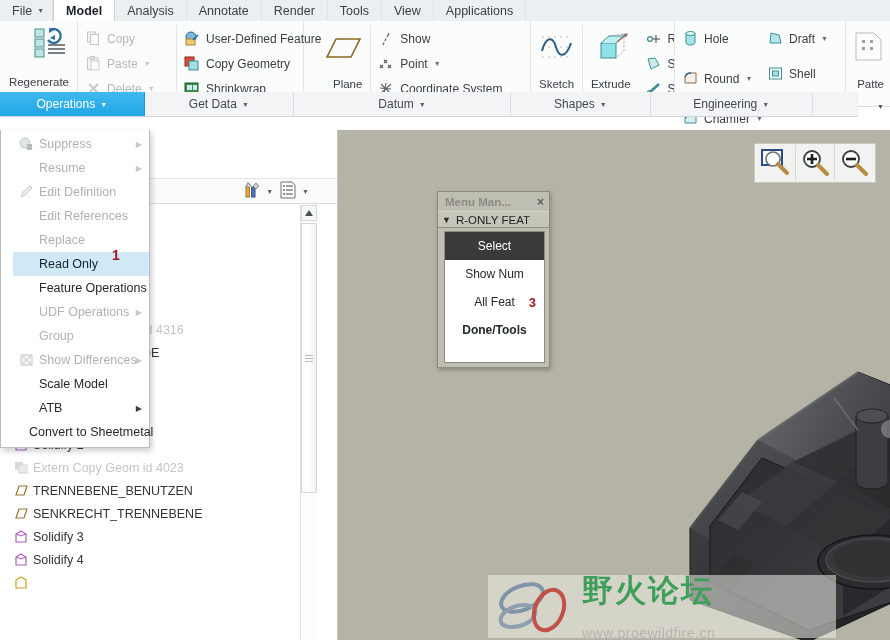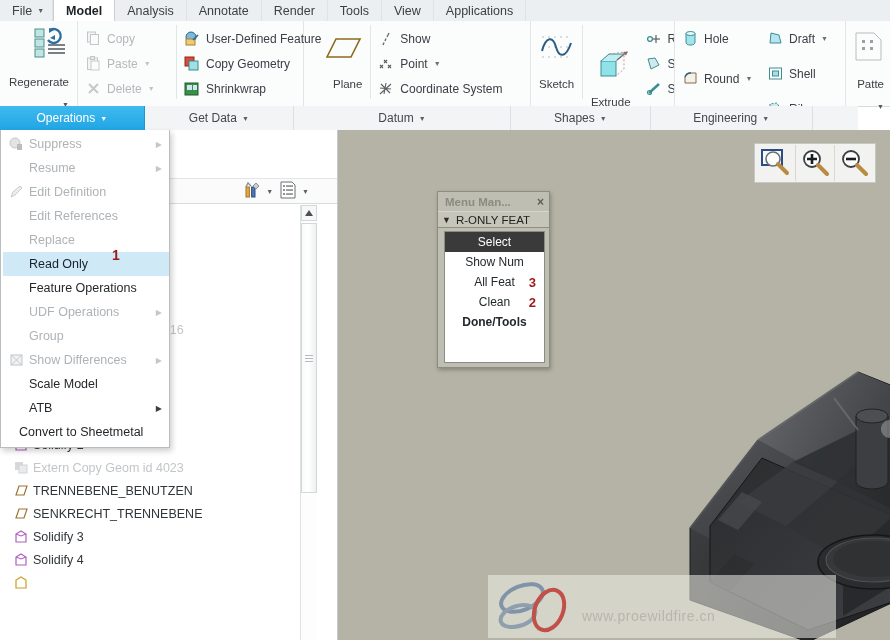--- a/index.html
+++ b/index.html
@@ -30,21 +30,21 @@
   .bigbtn .bcaret{font-size:7px;color:#55595d;line-height:8px;margin-top:1px;}
   .stackcol{display:flex;flex-direction:column;justify-content:flex-start;padding-top:5px;}
   .srow{display:flex;align-items:center;height:25px;padding:0 6px;white-space:nowrap;}
   .srow .sico{width:18px;height:18px;margin-right:5px;display:flex;align-items:center;
     justify-content:center;flex:0 0 18px;}
   .srow .slab{font-size:12px;color:#3a4046;}
   .srow.dis .slab{color:#b3b8bc;}
   .srow .scaret{font-size:7px;color:#6a6f73;margin-left:6px;}
   .srow.dis .scaret{color:#c0c4c8;}
   
-  #grouptitles{position:absolute;left:0;top:106px;width:858px;height:24px;
+  #grouptitles{position:absolute;left:0;top:92px;width:858px;height:24px;
     background:#f2f4f5;border-bottom:1px solid #cfd4d8;display:flex;}
   .gt{display:flex;align-items:center;justify-content:center;height:24px;font-size:12px;
     color:#42484e;border-right:1px solid #dcdfe2;box-sizing:border-box;white-space:nowrap;}
   .gt .gcaret{font-size:7px;margin-left:5px;color:#5a5f63;}
   .gt.sel{background:linear-gradient(180deg,#3fbaef 0%,#21a5e4 100%);color:#ffffff;
     border-right:1px solid #1f97d2;}
   .gt.sel .gcaret{color:#ffffff;}
   
   #leftpanel{position:absolute;left:0;top:130px;width:338px;height:510px;background:#ffffff;
     border-right:1px solid #c6cace;box-sizing:border-box;overflow:hidden;}
@@ -84,23 +84,23 @@
   #model{position:absolute;left:0;top:0;width:552px;height:510px;}
   
   #watermark{position:absolute;left:150px;top:445px;width:348px;height:63px;
     background:rgba(238,238,232,0.55);display:flex;align-items:center;}
   #wm-logo{width:92px;height:58px;flex:0 0 92px;}
   #wm-txt{display:flex;flex-direction:column;justify-content:center;margin-left:2px;}
   #wm-cn{font-size:31px;font-weight:bold;color:#3f9e5a;letter-spacing:2px;line-height:34px;
     font-family:"DejaVu Sans",sans-serif;}
   #wm-url{font-size:14px;color:#b9b4ae;letter-spacing:0.5px;margin-top:18px;}
   
-  #opsmenu{position:absolute;left:0;top:130px;width:170px;background:#ffffff;
+  #opsmenu{position:absolute;left:0;top:130px;width:150px;background:#ffffff;
     border:1px solid #b9bdc0;border-top:none;box-shadow:2px 3px 6px rgba(0,0,0,0.20);
-    box-sizing:border-box;padding:2px 0 3px 2px;}
+    box-sizing:border-box;padding:2px 0 3px 12px;}
   .mrow{height:24px;display:flex;align-items:center;padding:0 4px 0 6px;box-sizing:border-box;
     position:relative;white-space:nowrap;}
   .mrow .mico{width:20px;flex:0 0 20px;height:16px;display:flex;align-items:center;}
   .mrow .mlab{font-size:12.5px;color:#23282c;}
   .mrow.dis .mlab{color:#aeb3b7;}
   .mrow .marw{position:absolute;right:7px;font-size:8px;color:#8d9297;}
   .mrow.dis .marw{color:#c3c7ca;}
   .mrow.hl{background:#cfe9f7;}
   .mrow.hl .mlab{color:#16222b;}
   
@@ -110,21 +110,21 @@
   #mm-title{height:19px;display:flex;align-items:center;justify-content:space-between;
     padding:0 5px 0 7px;box-sizing:border-box;}
   #mm-title .t{font-size:11.5px;color:#8c8b82;font-weight:bold;}
   #mm-title .x{font-size:12px;color:#5e5d56;font-weight:bold;cursor:pointer;}
   #mm-sub{height:17px;display:flex;align-items:center;padding-left:4px;box-sizing:border-box;
     background:#c6c5ba;border-top:1px solid #d7d6cc;border-bottom:1px solid #8f8e85;}
   #mm-sub .arw{font-size:9px;color:#2d2c28;margin-right:5px;}
   #mm-sub .st{font-size:11.5px;color:#23221e;}
   #mm-body{margin:3px 4px 4px 6px;background:#ffffff;border:1px solid #8d8c82;
     height:132px;box-sizing:border-box;}
-  .mmi{height:20px;display:flex;align-items:center;justify-content:center;position:relative;
+  .mmi{height:28px;display:flex;align-items:center;justify-content:center;position:relative;
     font-size:12px;color:#23282c;}
   .mmi.sel{background:#3a3a3a;color:#ffffff;}
   .mmi.bold{font-weight:bold;}
   .mmnum{position:absolute;right:8px;font-size:13px;font-weight:bold;color:#9c1717;}
   .callout{font-size:14px;font-weight:bold;color:#9c1717;}
   #callout1{position:absolute;left:112px;top:247px;}
 </style>
 </head>
 <body>
 
@@ -305,21 +305,21 @@
               <circle cx="15" cy="23" r="0.9"></circle>
             <circle cx="21" cy="23" r="0.9"></circle>
               <circle cx="27" cy="23" r="0.9"></circle>
           </g>
           <path d="M2 17 C6 2, 13 2, 16 13 C19 24, 26 24, 31 9" fill="none" stroke="#2e5d82" stroke-width="2"></path>
         </svg>
       </div>
       <div class="blab">Sketch</div>
     </div>
     <div style="width:1px;height:74px;background:#e2e6e9;margin-top:4px;"></div>
-    <div class="bigbtn" style="width:46px;padding-top:28px;">
+    <div class="bigbtn" style="width:46px;padding-top:10px;">
       <div class="bico" style="height:34px;">
         <svg width="32" height="30" viewBox="0 0 32 30">
           <rect x="2" y="10" width="15" height="15" fill="#8fe2e8" stroke="#3e8d94"></rect>
           <polyline points="2,10 10,3 25,3 17,10" fill="#bdeff2" stroke="#3e8d94"></polyline>
           <polyline points="17,10 25,3 25,18 17,25" fill="none" stroke="#c09a9a" stroke-dasharray="2 2"></polyline>
           <path d="M10 3 L26 1" stroke="#c09a9a" stroke-dasharray="2 2"></path>
           <path d="M18 9 L28 1" stroke="#8a6b6b" stroke-width="1.2"></path>
           <path d="M24 1 l5 -0.5 -2 4 z" fill="#8a6b6b"></path>
         </svg>
       </div>
@@ -739,20 +739,21 @@
 
   <div id="watermark">
     <div id="wm-logo">
       <svg width="92" height="58" viewBox="0 0 92 58">
         <ellipse cx="34" cy="20" rx="22" ry="12" transform="rotate(-22 34 20)" fill="none" stroke="#7f94a8" stroke-width="4"></ellipse>
         <ellipse cx="30" cy="38" rx="18" ry="10" transform="rotate(-18 30 38)" fill="none" stroke="#8f9fae" stroke-width="4"></ellipse>
         <ellipse cx="61" cy="32" rx="14" ry="21" transform="rotate(22 61 32)" fill="none" stroke="#c05048" stroke-width="4"></ellipse>
       </svg>
     </div>
     <div id="wm-txt">
+      <div id="wm-cn">野火论坛</div>
       <div id="wm-url">www.proewildfire.cn</div>
     </div>
   </div>
 </div>
 
 <div id="opsmenu">
   <div class="mrow dis">
     <span class="mico">
       <svg width="15" height="14" viewBox="0 0 15 14">
         <circle cx="6" cy="6" r="5" fill="#e2e5e7" stroke="#c2c6c9"></circle>
@@ -840,21 +841,17 @@
     <div class="mmi sel">
       <span>Select</span>
     </div>
     <div class="mmi">
       <span>Show Num</span>
     </div>
     <div class="mmi">
       <span>All Feat</span>
       <span class="mmnum">3</span>
     </div>
-    <div class="mmi">
-      <span>Clean</span>
-      <span class="mmnum">2</span>
-    </div>
     <div class="mmi bold">
       <span>Done/Tools</span>
     </div>
   </div>
 </div>
 
 </body></html>

